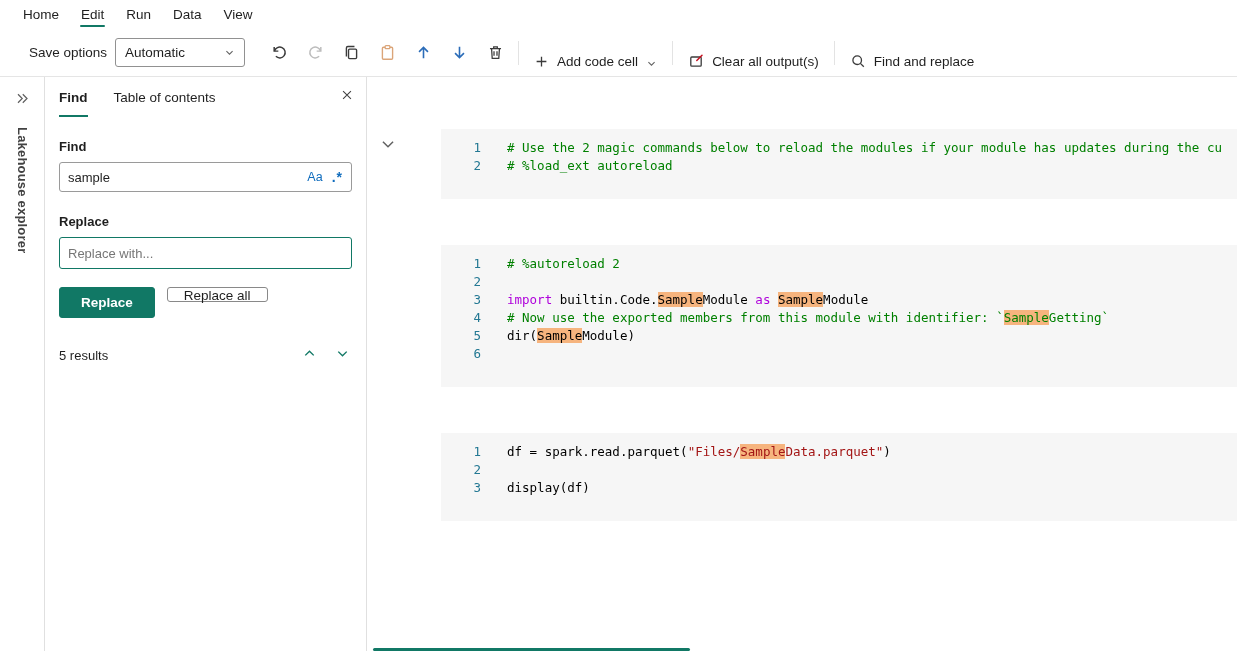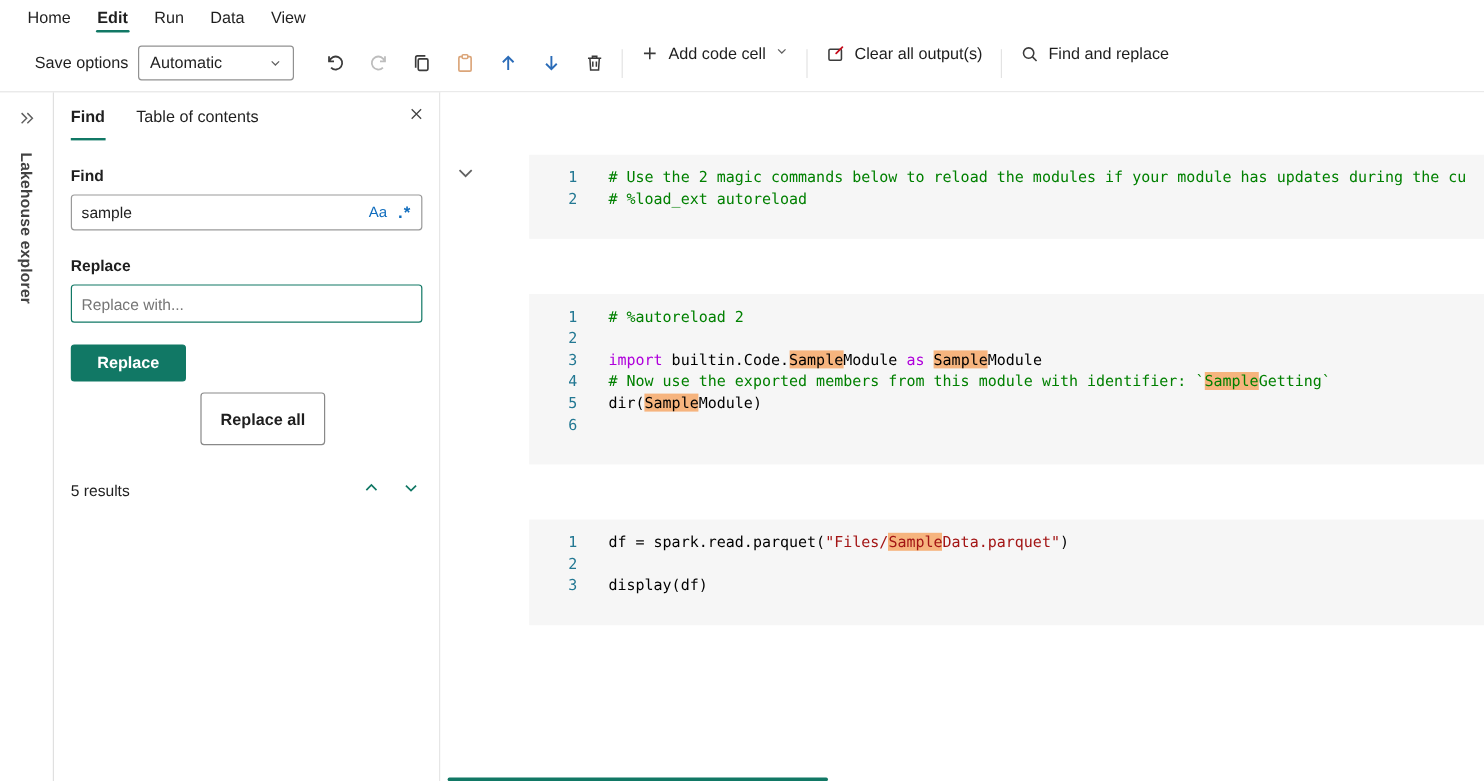--- a/index.html
+++ b/index.html
@@ -3,35 +3,35 @@
 <meta charset="utf-8">
 <style>
   * { margin:0; padding:0; box-sizing:border-box; }
   html,body { background:#ffffff; }
   body { font-family:"Liberation Sans","DejaVu Sans",sans-serif; color:#1f1f1f; }
   .screen { width:1237px; height:651px; position:relative; overflow:hidden; background:#fff; }
 
   
   .menubar { height:29px; display:flex; align-items:stretch; padding-left:12px; }
   .menu-item { position:relative; display:flex; align-items:center; padding:0 11px; font-size:13.5px; color:#1f1f1f; cursor:pointer; }
-  .menu-item.active { font-weight:700; }
+  .menu-item.active { font-weight:400; }
   .menu-item.active::after { content:""; position:absolute; left:10px; right:10px; bottom:2px; height:2.5px; background:#117865; border-radius:2px; }
 
   
   .toolbar { height:48px; display:flex; align-items:center; padding:0 27px; border-bottom:1px solid #e5e5e5; font-size:13.5px; }
   .tb-label { margin:0 8px 0 2px; white-space:nowrap; }
   .dropdown { width:130px; height:29px; border:1px solid #919191; border-radius:3px; display:flex; align-items:center; justify-content:space-between; padding:0 9px; cursor:pointer; background:#fff; }
   .dropdown .chev { color:#616161; }
   .icon-btn { width:36px; height:32px; display:flex; align-items:center; justify-content:center; background:none; border:none; cursor:pointer; color:#3b3b3b; border-radius:4px; }
   .icon-btn svg { width:17px; height:17px; display:block; }
   .icon-btn.disabled { color:#bdbdbd; cursor:default; }
   .icon-btn.paste { color:#dba579; }
   .icon-btn.arrow { color:#2b6cb8; }
   .first-icon { margin-left:16px; }
-  .tb-btn { display:flex; align-items:flex-start; gap:8px; height:32px; padding:0 10px; background:none; border:none; font-size:13.5px; color:#1f1f1f; cursor:pointer; font-family:inherit; border-radius:4px; white-space:nowrap; }
+  .tb-btn { display:flex; align-items:flex-end; gap:8px; height:32px; padding:0 10px; background:none; border:none; font-size:13.5px; color:#1f1f1f; cursor:pointer; font-family:inherit; border-radius:4px; white-space:nowrap; }
   .tb-btn svg { display:block; }
   .tb-sep { width:1px; height:24px; background:#e3e3e3; margin:0 5px; flex-shrink:0; }
   .chev-small { color:#616161; }
 
   
   .content { display:flex; height:574px; }
 
   .rail { width:45px; border-right:1px solid #e0e0e0; display:flex; flex-direction:column; align-items:center; padding-top:10px; flex-shrink:0; }
   .expand-btn { background:none; border:none; color:#5f5f5f; cursor:pointer; padding:4px; }
   .rail-label { margin-top:14px; writing-mode:vertical-rl; font-size:13px; font-weight:700; color:#424242; letter-spacing:0.2px; white-space:nowrap; }
@@ -46,21 +46,21 @@
   .fp-section-label { font-size:13px; font-weight:700; color:#1f1f1f; margin-top:22px; }
   .find-box { margin-top:8px; height:30px; border:1px solid #9a9a9a; border-radius:3px; display:flex; align-items:center; padding:0 8px; gap:9px; background:#fff; }
   .find-box input { flex:1; border:none; outline:none; font-size:13px; color:#1f1f1f; font-family:inherit; background:transparent; min-width:0; }
   .find-opt { color:#0f6cbd; font-size:12.5px; cursor:pointer; user-select:none; }
   .find-opt.regex { font-size:14px; font-weight:700; letter-spacing:1px; }
   .replace-box { margin-top:8px; height:32px; border:1.5px solid #117865; border-radius:3px; display:flex; align-items:center; padding:0 8px; background:#fff; }
   .replace-box input { flex:1; border:none; outline:none; font-size:13px; color:#1f1f1f; font-family:inherit; min-width:0; }
   .replace-box input::placeholder { color:#767676; }
   .fp-buttons { margin-top:18px; display:flex; gap:12px; }
   .btn-primary { height:31px; padding:0 21px; background:#117865; border:1px solid #117865; color:#fff; border-radius:3px; font-size:13.5px; font-weight:700; cursor:pointer; font-family:inherit; }
-  .btn-secondary { height:44px; padding:0 16px; background:#fff; border:1px solid #898989; color:#1f1f1f; border-radius:3px; font-size:13.5px; font-weight:700; cursor:pointer; font-family:inherit;margin-top:40px; }
+  .btn-secondary { height:15px; padding:0 16px; background:#fff; border:1px solid #898989; color:#1f1f1f; border-radius:3px; font-size:13.5px; font-weight:400; cursor:pointer; font-family:inherit; }
   .fp-results { margin-top:26px; display:flex; align-items:center; font-size:13px; color:#1f1f1f; }
   .fp-nav { margin-left:auto; display:flex; gap:14px; color:#117865; }
   .fp-nav button { background:none; border:none; color:inherit; cursor:pointer; padding:2px; }
 
   
   .main { flex:1; position:relative; overflow:hidden; background:#fff; }
   .collapse-btn { position:absolute; left:12px; top:58px; background:none; border:none; color:#616161; cursor:pointer; }
   .nb-title { margin:54px 0 0 79px; font-size:34px; line-height:46px; color:#5a5a5a; font-weight:400; letter-spacing:0.2px; white-space:nowrap; }
   .cells { margin:52px 0 0 74px; display:flex; flex-direction:column; gap:46px; }
   .code-cell { background:#f6f6f6; padding:10px 0 24px; font-family:"DejaVu Sans Mono","Liberation Mono",monospace; font-size:12.5px; line-height:18px; cursor:text; overflow:hidden; }

